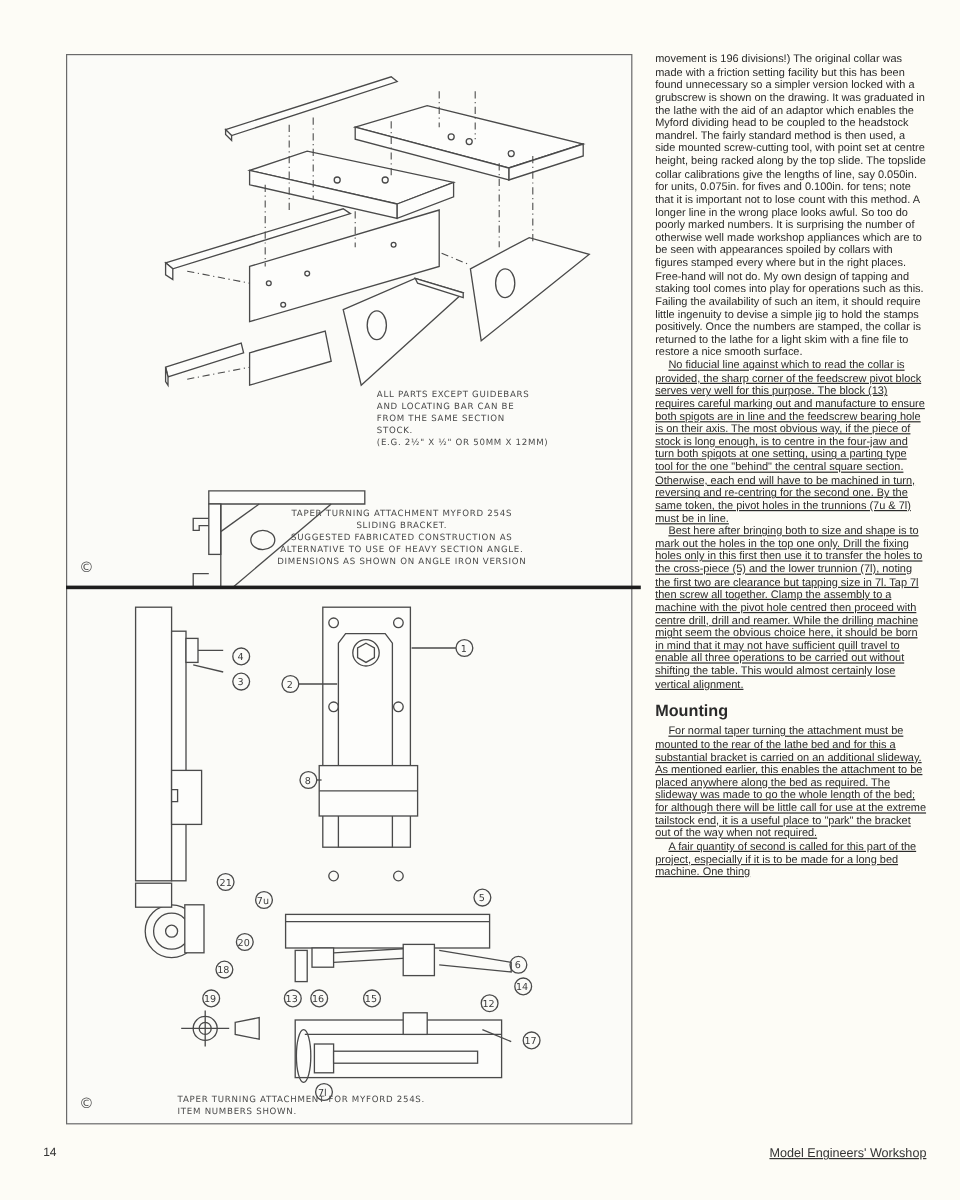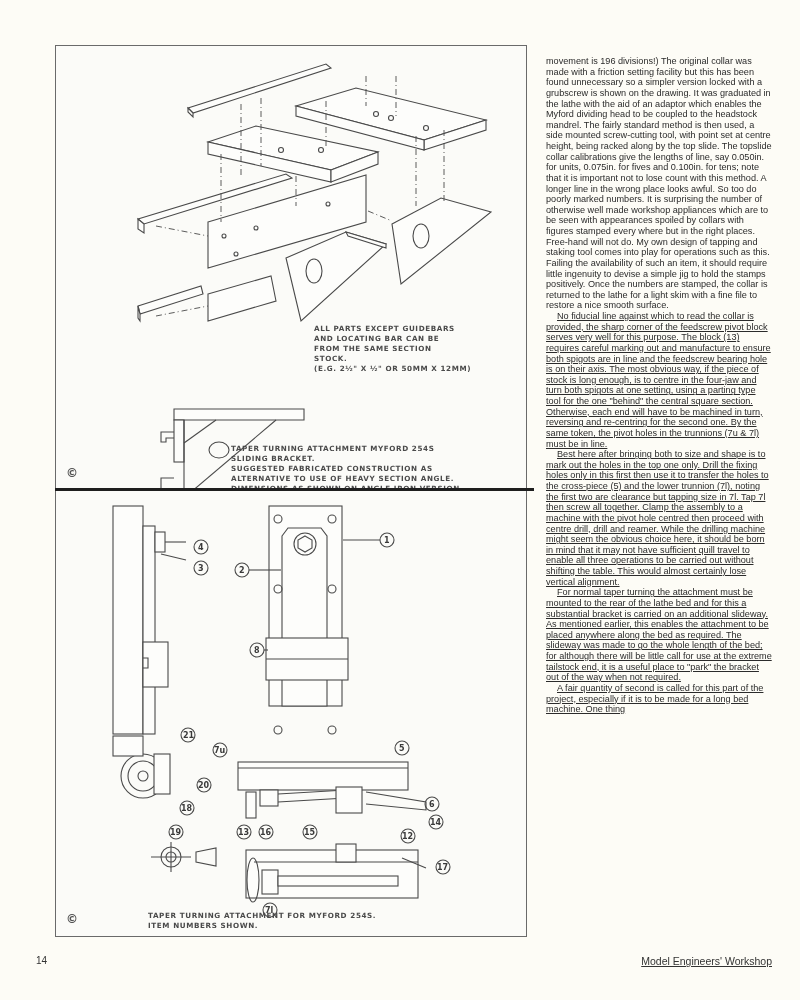--- a/index.html
+++ b/index.html
@@ -1,29 +1,29 @@
 <!DOCTYPE html>
 <html><head>
 <meta charset="utf-8">
 <style>
   html, body { margin:0; padding:0; }
   body { width:800px; height:1000px; background:#fdfcf6; position:relative; overflow:hidden; font-family:"Liberation Sans", sans-serif; color:#2a2a2a; }
   .figure-frame { position:absolute; left:55px; top:45px; width:472px; height:892px; border:1.5px solid #6a6a6a; background:#fbfbf8; box-sizing:border-box; }
   .divider { position:absolute; left:55px; top:488px; width:479px; height:3px; background:#1e1e1e; }
-  .panel { position:absolute; left:0; width:100%;font-weight:bold; }
+  .panel { position:absolute; left:0; width:100%; }
   .panel-top { top:0; height:443px; }
   .panel-bottom { top:446px; height:444px; }
   svg.drawing { position:absolute; left:0; top:0; }
   .drawing line, .drawing polyline, .drawing polygon, .drawing rect, .drawing circle, .drawing ellipse, .drawing path { stroke:#4a4a4a; fill:none; stroke-width:1.1; }
   .drawing .dash { stroke-dasharray:6 3 1 3; stroke-width:0.9; }
   .drawing .fillw { fill:#fdfdfb; }
   .drawing text { font-family:"DejaVu Sans", sans-serif; font-size:8px; fill:#3a3a3a; stroke:none; }
   .caption { position:absolute; font-family:"DejaVu Sans", sans-serif; font-size:7.2px; letter-spacing:0.6px; color:#4a4a4a; line-height:10px; text-transform:uppercase; white-space:nowrap; }
   .copyright { position:absolute; font-size:12px; color:#555; font-family:"DejaVu Sans", sans-serif; }
-  .article { position:absolute; left:546px; top:44px; width:226px; font-size:9.15px; line-height:10.62px; color:#2b2b2b; text-align:left;margin-top:12px; }
+  .article { position:absolute; left:546px; top:44px; width:226px; font-size:9.15px; line-height:10.62px; color:#2b2b2b; text-align:left; }
   .article p { margin:0; }
   .article p.indent { text-indent:11px;text-decoration:underline; }
   .article h2 { font-size:13.5px; font-weight:bold; margin:10px 0 4px 0; color:#2a2a2a; line-height:15px; }
   .footer-page { position:absolute; left:36px; top:955px; font-size:10px; color:#333; }
   .footer-title { position:absolute; right:28px; top:955px; font-size:10.5px; color:#333;text-decoration:underline; }
 </style>
 </head>
 <body>
 
 <div class="figure-frame">
@@ -94,21 +94,21 @@
       <polyline points="118,386 105,386 105,396 110,396 110,392 118,392"></polyline>
       <polyline points="118,432 105,432 105,446 118,446"></polyline>
     </svg>
     <div class="caption" style="left:258px; top:278px;">
       <div>ALL PARTS EXCEPT GUIDEBARS</div>
       <div>AND LOCATING BAR CAN BE</div>
       <div>FROM THE SAME SECTION</div>
       <div>STOCK.</div>
       <div>(E.G. 2½" x ½" OR 50MM x 12MM)</div>
     </div>
-    <div class="caption" style="left:175px; top:398px;">
+    <div class="caption" style="left:175px; top:377px;text-align:center;">
       <div>TAPER TURNING ATTACHMENT MYFORD 254S</div>
       <div>SLIDING BRACKET.</div>
       <div>SUGGESTED FABRICATED CONSTRUCTION AS</div>
       <div>ALTERNATIVE TO USE OF HEAVY SECTION ANGLE.</div>
       <div>DIMENSIONS AS SHOWN ON ANGLE IRON VERSION</div>
     </div>
     <div class="copyright" style="left:10px; top:420px;">©</div>
   </div>
 
   <div class="panel panel-bottom">
@@ -215,18 +215,19 @@
     </div>
     <div class="copyright" style="left:10px; top:420px;">©</div>
   </div>
 </div>
 <div class="divider"></div>
 
 <div class="article">
   <p>movement is 196 divisions!) The original collar was made with a friction setting facility but this has been found unnecessary so a simpler version locked with a grubscrew is shown on the drawing. It was graduated in the lathe with the aid of an adaptor which enables the Myford dividing head to be coupled to the headstock mandrel. The fairly standard method is then used, a side mounted screw-cutting tool, with point set at centre height, being racked along by the top slide. The topslide collar calibrations give the lengths of line, say 0.050in. for units, 0.075in. for fives and 0.100in. for tens; note that it is important not to lose count with this method. A longer line in the wrong place looks awful. So too do poorly marked numbers. It is surprising the number of otherwise well made workshop appliances which are to be seen with appearances spoiled by collars with figures stamped every where but in the right places. Free-hand will not do. My own design of tapping and staking tool comes into play for operations such as this. Failing the availability of such an item, it should require little ingenuity to devise a simple jig to hold the stamps positively. Once the numbers are stamped, the collar is returned to the lathe for a light skim with a fine file to restore a nice smooth surface.</p>
   <p class="indent">No fiducial line against which to read the collar is provided, the sharp corner of the feedscrew pivot block serves very well for this purpose. The block (13) requires careful marking out and manufacture to ensure both spigots are in line and the feedscrew bearing hole is on their axis. The most obvious way, if the piece of stock is long enough, is to centre in the four-jaw and turn both spigots at one setting, using a parting type tool for the one "behind" the central square section. Otherwise, each end will have to be machined in turn, reversing and re-centring for the second one. By the same token, the pivot holes in the trunnions (7u &amp; 7l) must be in line.</p>
   <p class="indent">Best here after bringing both to size and shape is to mark out the holes in the top one only. Drill the fixing holes only in this first then use it to transfer the holes to the cross-piece (5) and the lower trunnion (7l), noting the first two are clearance but tapping size in 7l. Tap 7l then screw all together. Clamp the assembly to a machine with the pivot hole centred then proceed with centre drill, drill and reamer. While the drilling machine might seem the obvious choice here, it should be born in mind that it may not have sufficient quill travel to enable all three operations to be carried out without shifting the table. This would almost certainly lose vertical alignment.</p>
+  <h2>Mounting</h2>
   <p class="indent">For normal taper turning the attachment must be mounted to the rear of the lathe bed and for this a substantial bracket is carried on an additional slideway. As mentioned earlier, this enables the attachment to be placed anywhere along the bed as required. The slideway was made to go the whole length of the bed; for although there will be little call for use at the extreme tailstock end, it is a useful place to "park" the bracket out of the way when not required.</p>
   <p class="indent">A fair quantity of second is called for this part of the project, especially if it is to be made for a long bed machine. One thing</p>
 </div>
 
 <div class="footer-page">14</div>
 <div class="footer-title">Model Engineers' Workshop</div>
 
 </body></html>

